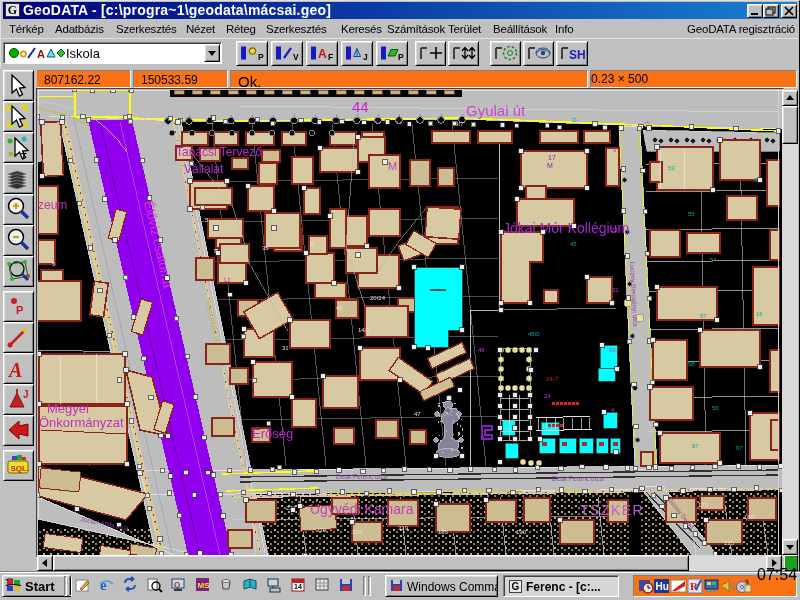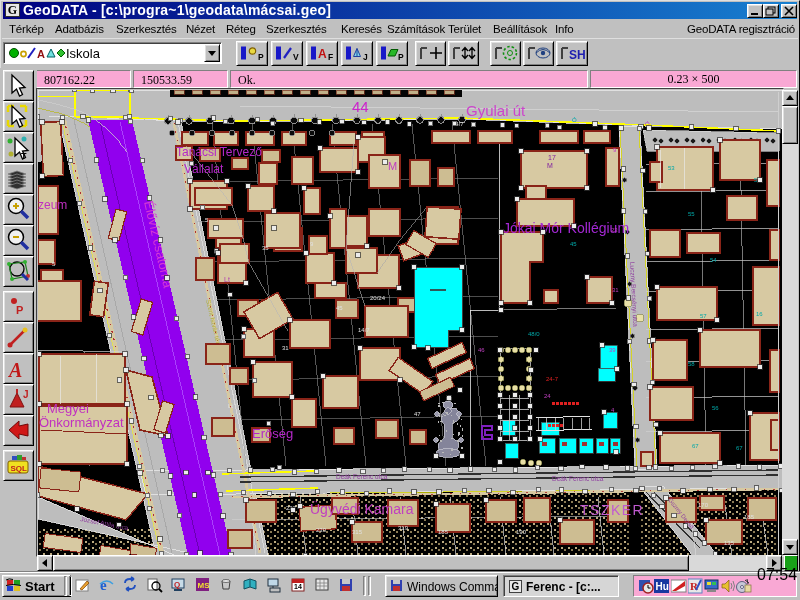--- a/index.html
+++ b/index.html
@@ -1,21 +1,21 @@
 <!DOCTYPE html>
 <html><head><meta charset="utf-8">
 <style>
 * { margin:0; padding:0; box-sizing:border-box; }
 html,body { width:800px; height:600px; overflow:hidden; background:#c0c0c0;
   font-family:"Liberation Sans", sans-serif; }
 .abs { position:absolute; white-space:nowrap; }
 .sunken { border:1px solid; border-color:#808080 #ffffff #ffffff #808080;
   box-shadow: inset 1px 1px 0 #404040; background:#c0c0c0; }
 .field { border:1px solid; border-color:#808080 #ffffff #ffffff #808080;
-  background:#f9a8d4;font-family:Liberation Serif, serif; }
+  background:#f97316; }
 .btn { position:absolute; border:1px solid; border-color:#ffffff #000000 #000000 #ffffff;
   box-shadow: inset 1px 1px 0 #dfdfdf, inset -1px -1px 0 #808080; background:#c0c0c0; }
 svg { display:block; }
 </style></head>
 <body>
 
 <div class="abs" style="left:0;top:0;width:800px;height:600px;border:1px solid;border-color:#dfdfdf #000 #000 #dfdfdf"></div>
 
 <div class="abs" style="left:3px;top:2px;width:794px;height:17px;background:linear-gradient(to right,#000080,#1880d0);"></div>
 <div class="abs" style="left:5px;top:3px;width:15px;height:14px;background:#e6e6e6;border:1px solid #303030;color:#000;font-weight:bold;font-size:12px;text-align:center;line-height:13px;font-family:'Liberation Serif',serif">G</div>
@@ -139,24 +139,24 @@
       <text x="12" y="17" font-size="12" font-weight="bold" fill="#2020b0" font-family="Liberation Sans">SH</text>
     </svg>
   </div>
 <div class="abs" style="left:2px;top:68px;width:796px;height:21px;background:#c0c0c0"></div>
 <div class="abs field" style="left:36px;top:70px;width:95px;height:18px;font-size:12px">
     <span class="abs" style="left:7px;top:2px">807162.22</span>
   </div>
 <div class="abs field" style="left:133px;top:70px;width:95px;height:18px;font-size:12px">
     <span class="abs" style="left:7px;top:2px">150533.59</span>
   </div>
-<div class="abs field" style="left:230px;top:70px;width:358px;height:18px;font-size:12px">
+<div class="abs field" style="left:230px;top:70px;width:358px;height:18px;font-size:15px">
     <span class="abs" style="left:7px;top:2px">Ok.</span>
   </div>
-<div class="abs field" style="left:590px;top:70px;width:207px;height:18px;font-size:12px;text-align:center;line-height:16px">0.23 × 500</div>
+<div class="abs field" style="left:590px;top:70px;width:207px;height:18px;font-size:12px;text-align:left;line-height:16px">0.23 × 500</div>
 <div class="abs" style="left:0;top:68px;width:37px;height:504px;background:#c0c0c0"></div>
 <div class="btn" style="left:3px;top:70px;width:31px;height:31px">
     <svg width="29" height="29">
       <path d="M8,4 L8,22 L12.5,18 L15.5,25 L18.5,23.5 L15.5,17 L21,16.5 Z" fill="#fff" stroke="#000" stroke-width="1.3"></path>
     </svg>
   </div>
 <div class="btn" style="left:3px;top:101px;width:31px;height:31px">
     <svg width="29" height="29">
       <path d="M4,4 h6 M4,4 v6 M22,4 h-6 M22,4 v6 M4,24 h6 M4,24 v-6 M22,24 h-6 M22,24 v-6" stroke="#e8d800" stroke-width="2.5" fill="none"></path>
       <path d="M8,4 L8,22 L12.5,18 L15.5,25 L18.5,23.5 L15.5,17 L21,16.5 Z" fill="#fff" stroke="#000" stroke-width="1.3"></path>

